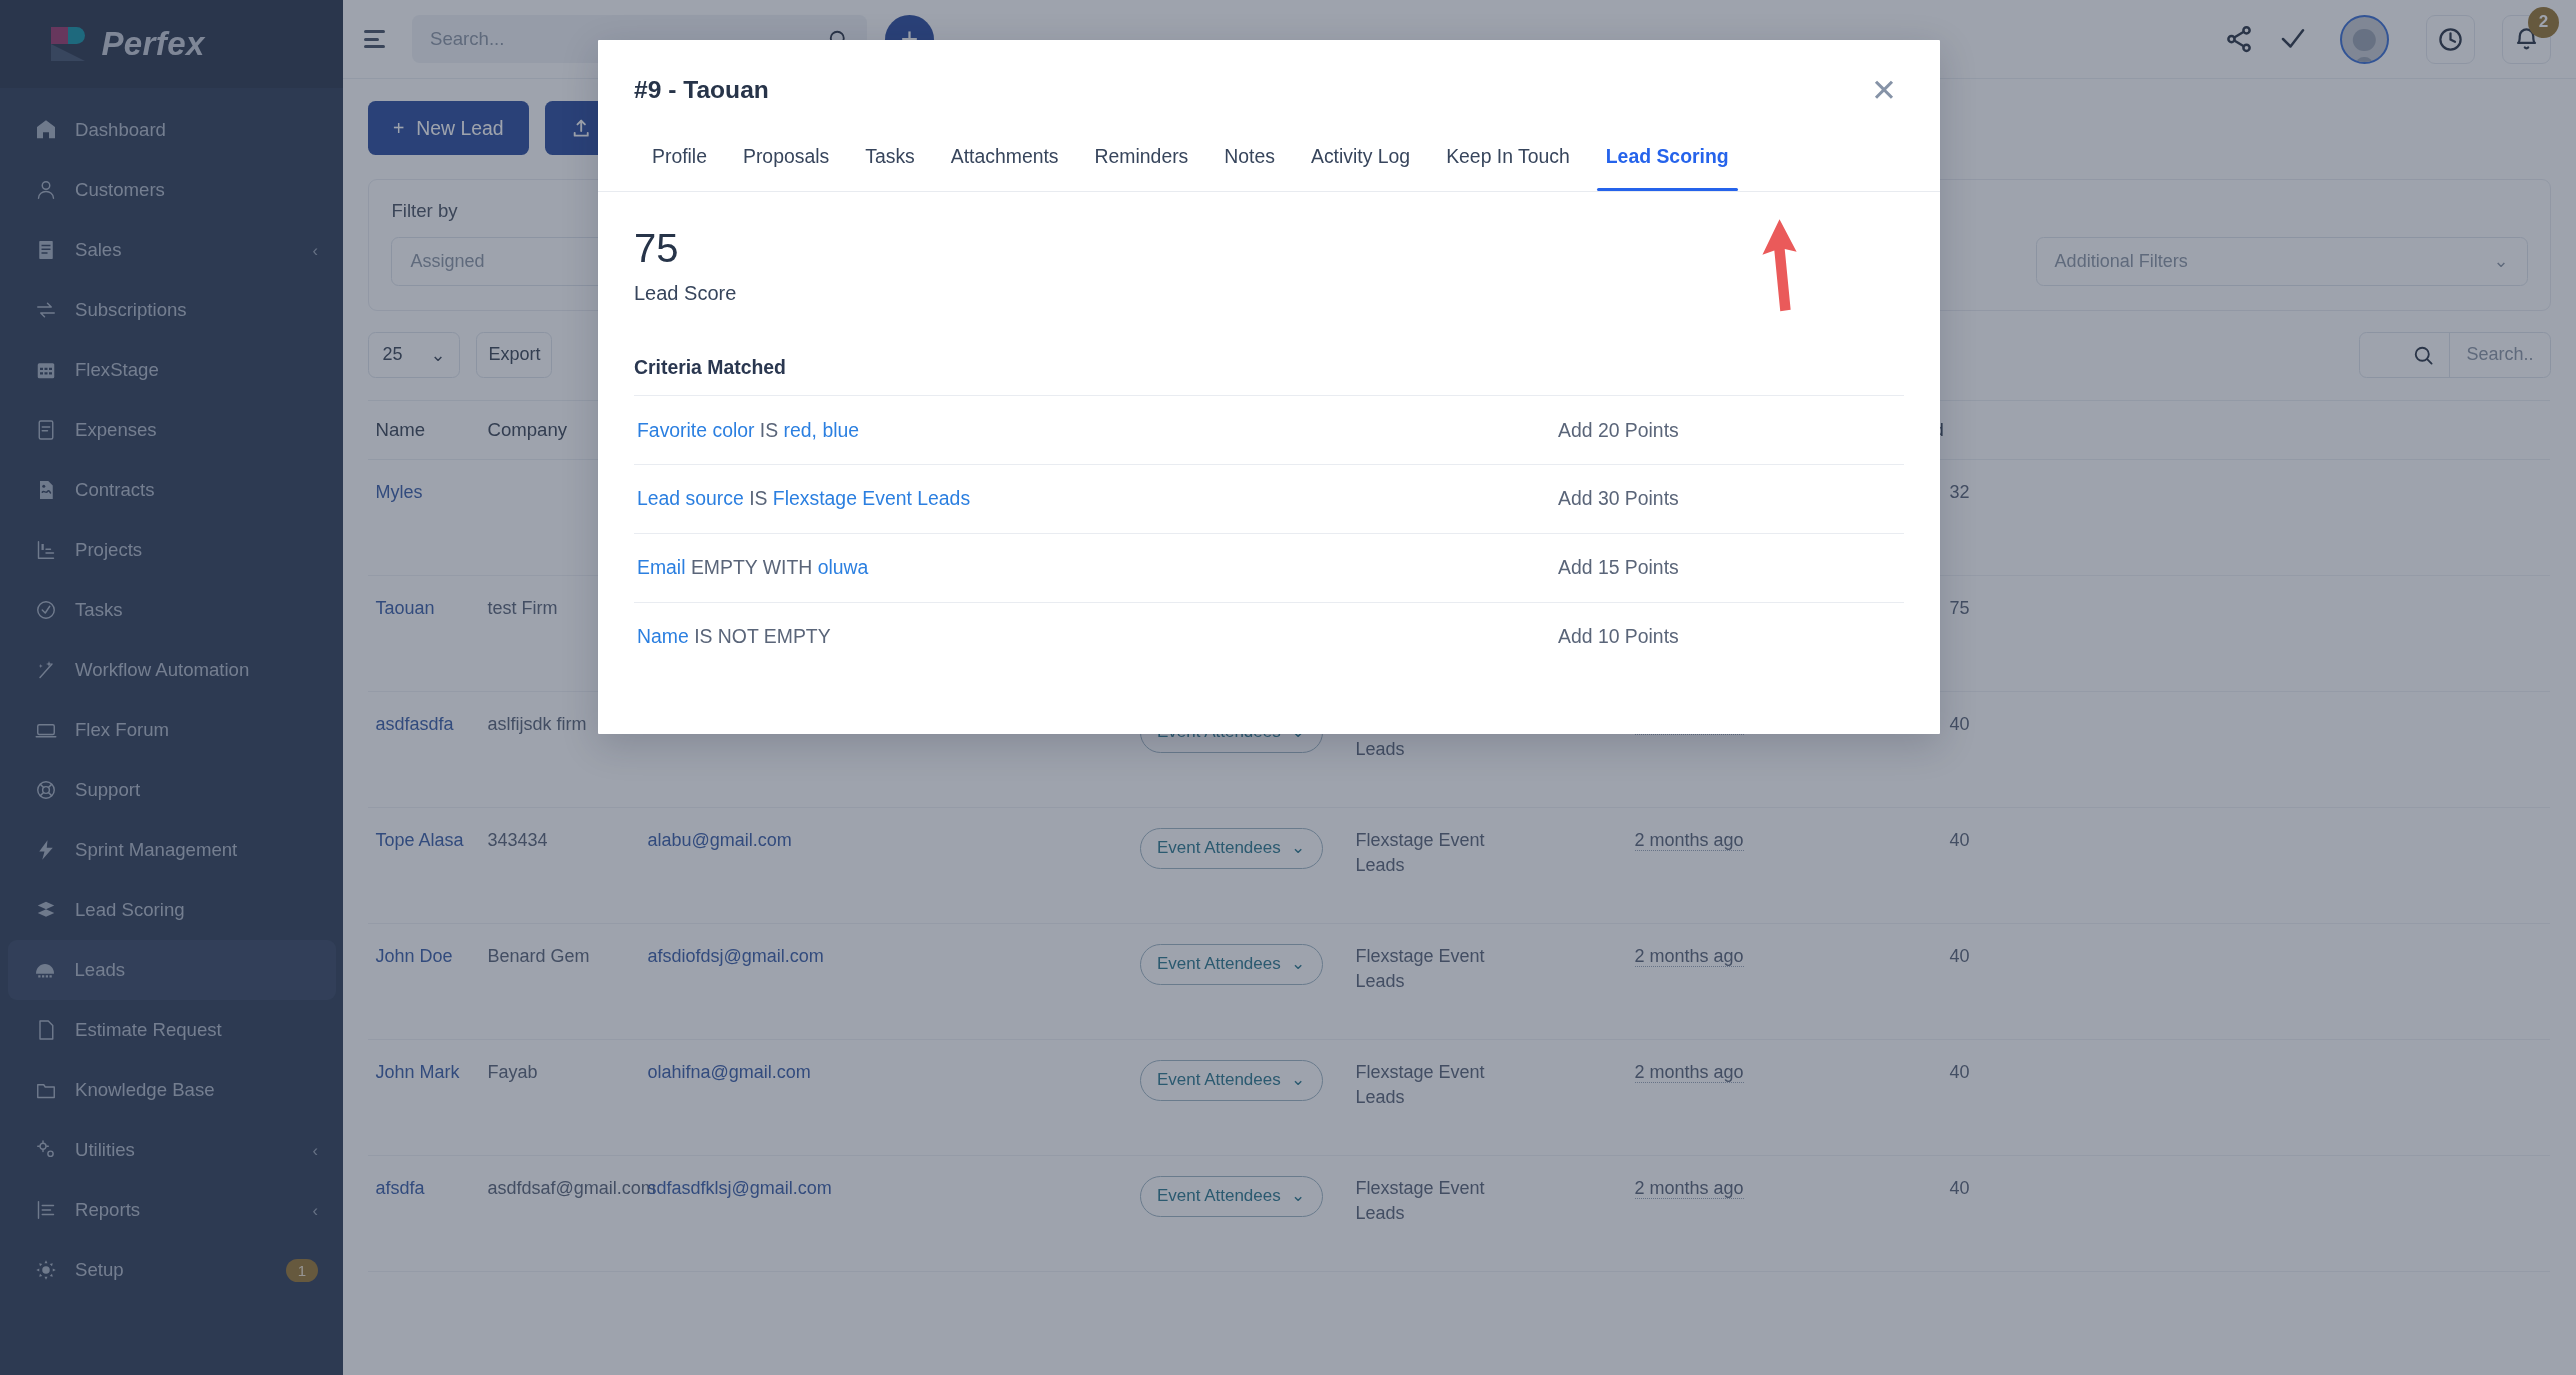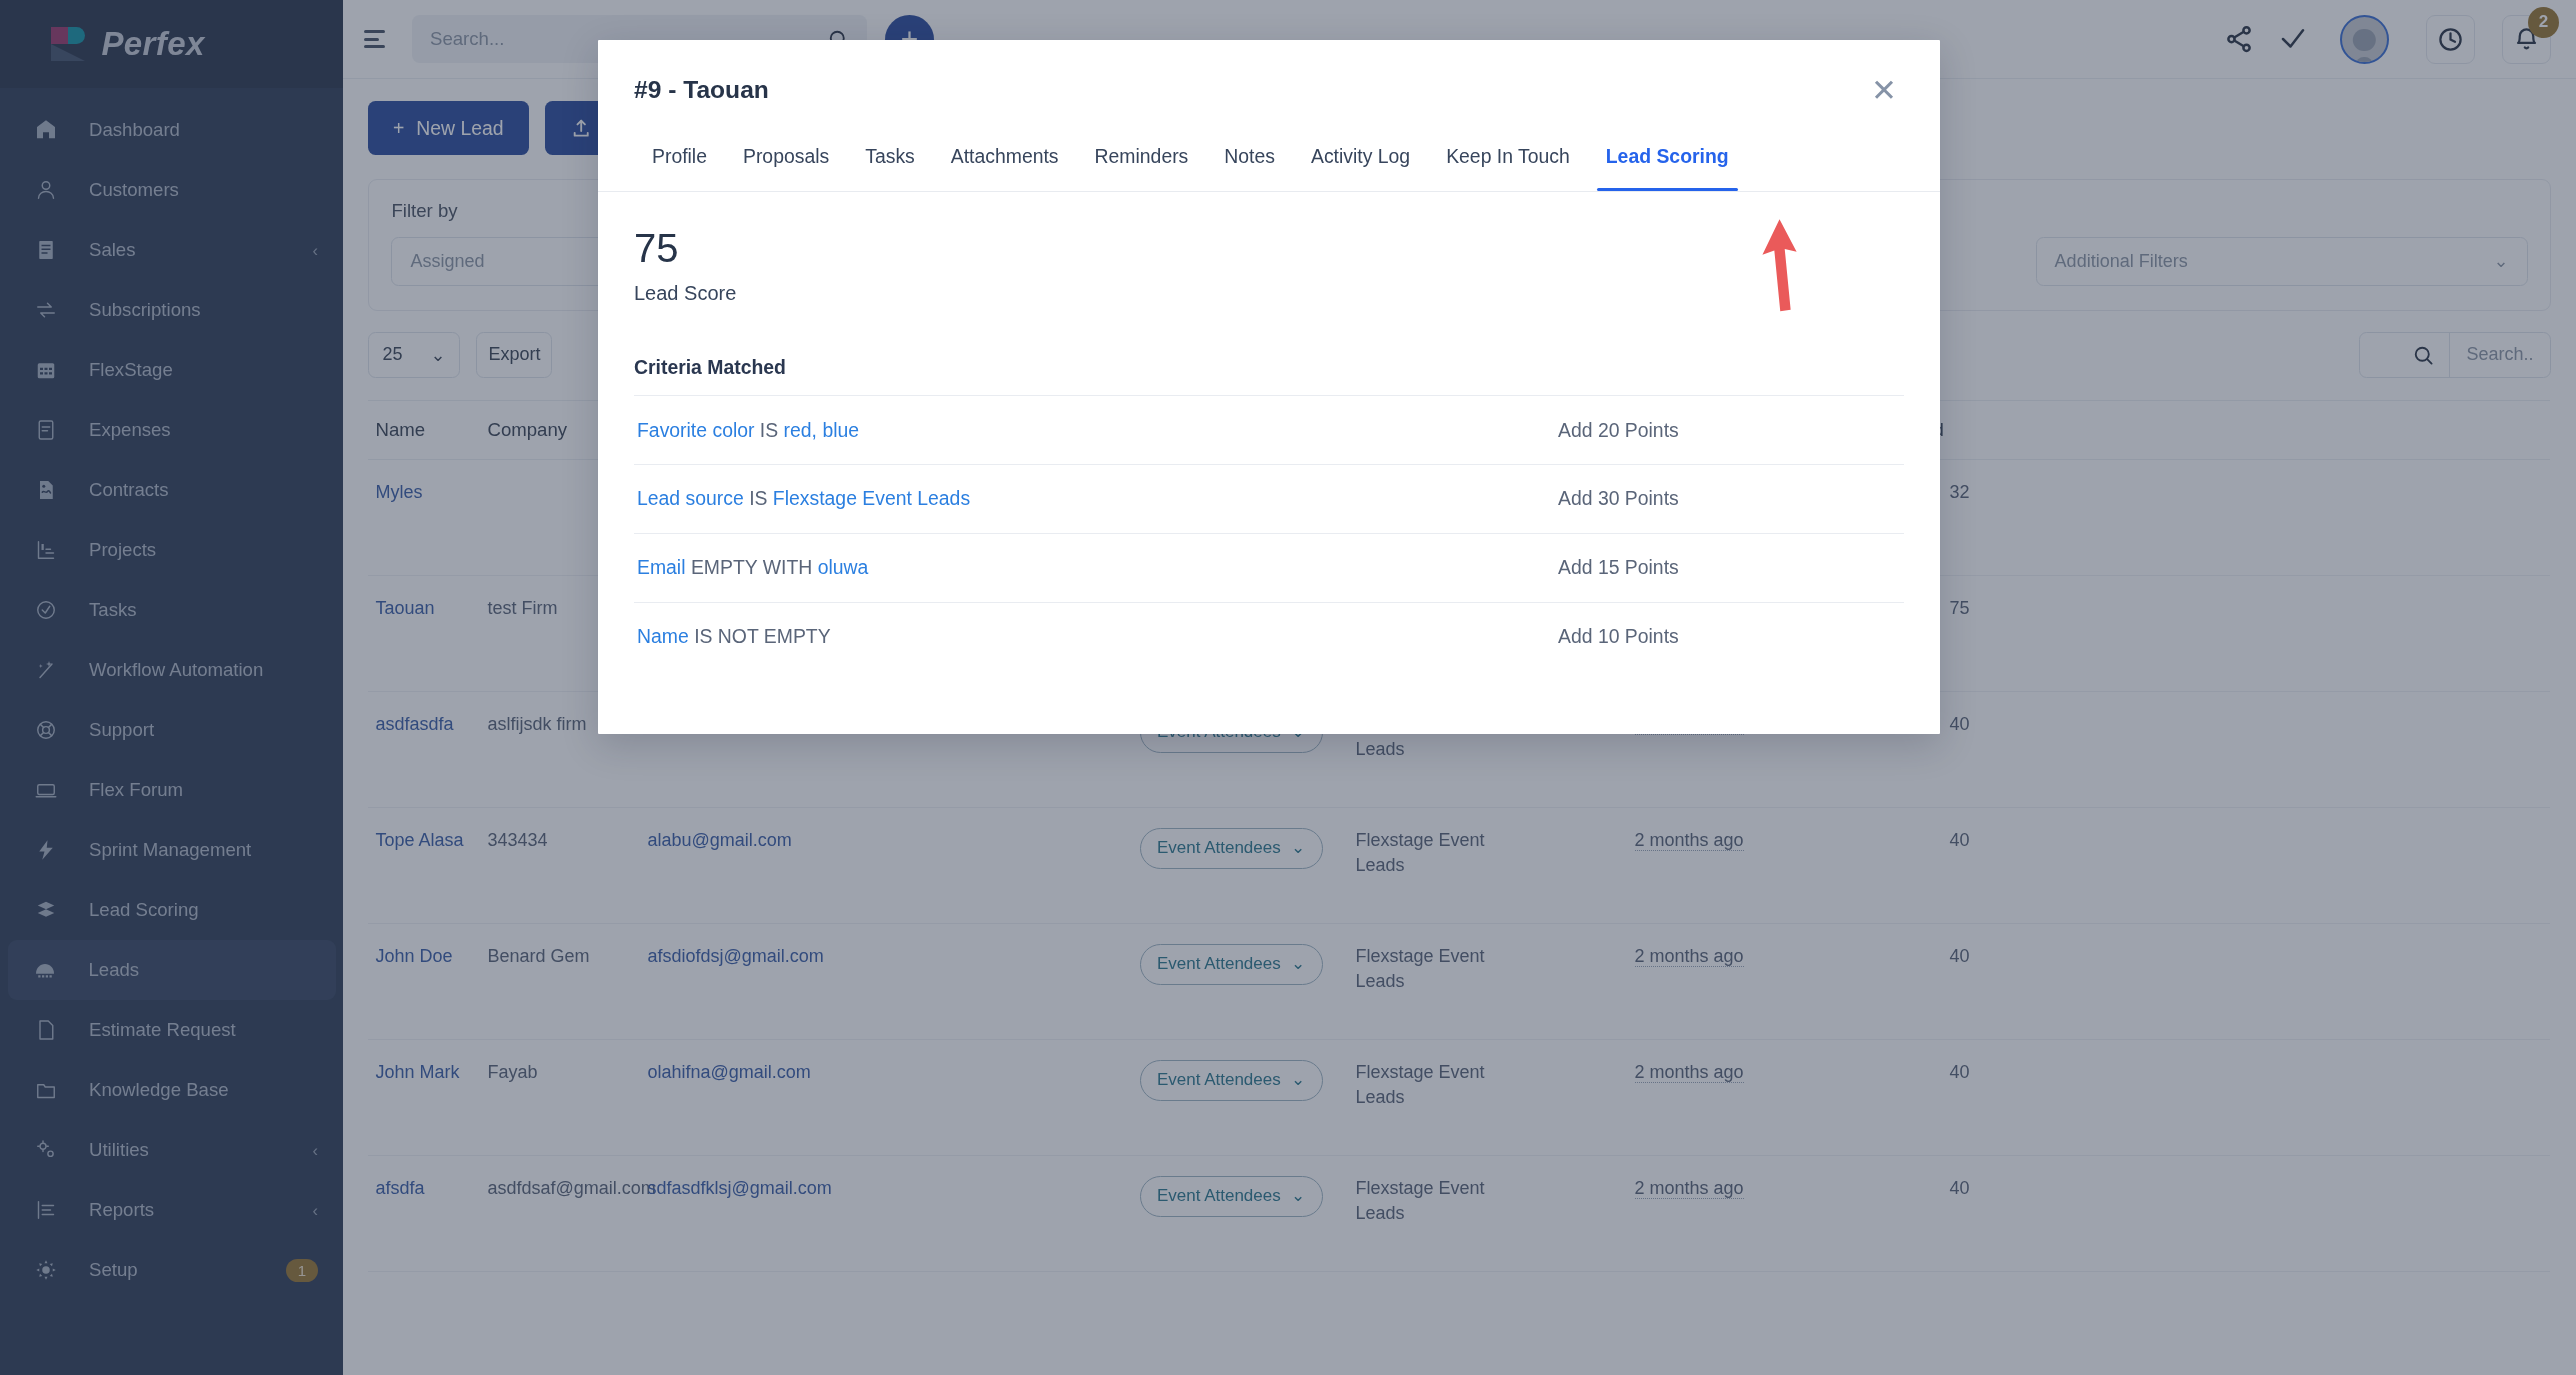--- a/index.html
+++ b/index.html
@@ -49,21 +49,21 @@
     font-size: 33px; font-weight: 700; color: #c6cdd8; letter-spacing: 0.4px;
   }
 
   .nav { padding-top: 12px; }
   .nav-item {
     height: 60px;
     display: flex; align-items: center;
     padding: 0 25px 0 33px;
     color: #b3bcca;
     font-size: 18.6px;
-    gap: 31px;
+    gap: 17px;
     position: relative;
   }
   .nav-item.active {
     background: #3b4a66;
     border-radius: 9px;
     margin: 0 7.5px;
     padding-left: 25px;
   }
   .nav-ico { width: 25px; height: 25px; flex: 0 0 25px; display:flex; align-items:center; justify-content:center; }
   .nav-ico svg { width: 24px; height: 24px; fill: none; stroke: #aab4c4; stroke-width: 1.9; stroke-linecap: round; stroke-linejoin: round;}
@@ -369,38 +369,38 @@
               <line x1="8" y1="26" x2="24" y2="8"></line>
               <path d="M20 4l1 3 3 1-3 1-1 3-1-3-3-1 3-1z" fill="#aab4c4" stroke="none"></path>
               <path d="M9 8l.7 2 2 .7-2 .7L9 13.4l-.7-2-2-.7 2-.7z" fill="#aab4c4" stroke="none"></path>
             </svg>
           </span>
           <span class="nav-label">Workflow Automation</span>
         </div>
         <div class="nav-item">
           <span class="nav-ico">
             <svg viewBox="0 0 32 32">
+              <rect x="5" y="9" width="22" height="13" rx="2"></rect>
+              <line x1="3" y1="25" x2="29" y2="25"></line>
+            </svg>
+          </span>
+          <span class="nav-label">Flex Forum</span>
+        </div>
+        <div class="nav-item">
+          <span class="nav-ico">
+            <svg viewBox="0 0 32 32">
               <circle cx="16" cy="16" r="11"></circle>
               <circle cx="16" cy="16" r="4.5"></circle>
               <line x1="8.5" y1="8.5" x2="12.8" y2="12.8"></line>
               <line x1="19.2" y1="19.2" x2="23.5" y2="23.5"></line>
               <line x1="23.5" y1="8.5" x2="19.2" y2="12.8"></line>
               <line x1="12.8" y1="19.2" x2="8.5" y2="23.5"></line>
             </svg>
           </span>
           <span class="nav-label">Support</span>
-        </div>
-        <div class="nav-item">
-          <span class="nav-ico">
-            <svg viewBox="0 0 32 32">
-              <rect x="5" y="9" width="22" height="13" rx="2"></rect>
-              <line x1="3" y1="25" x2="29" y2="25"></line>
-            </svg>
-          </span>
-          <span class="nav-label">Flex Forum</span>
         </div>
         <div class="nav-item">
           <span class="nav-ico">
             <svg viewBox="0 0 32 32">
               <path d="M18 3L7 18h7l-3 11 14-16h-8z" fill="#aab4c4" stroke="none"></path>
             </svg>
           </span>
           <span class="nav-label">Sprint Management</span>
         </div>
         <div class="nav-item">

